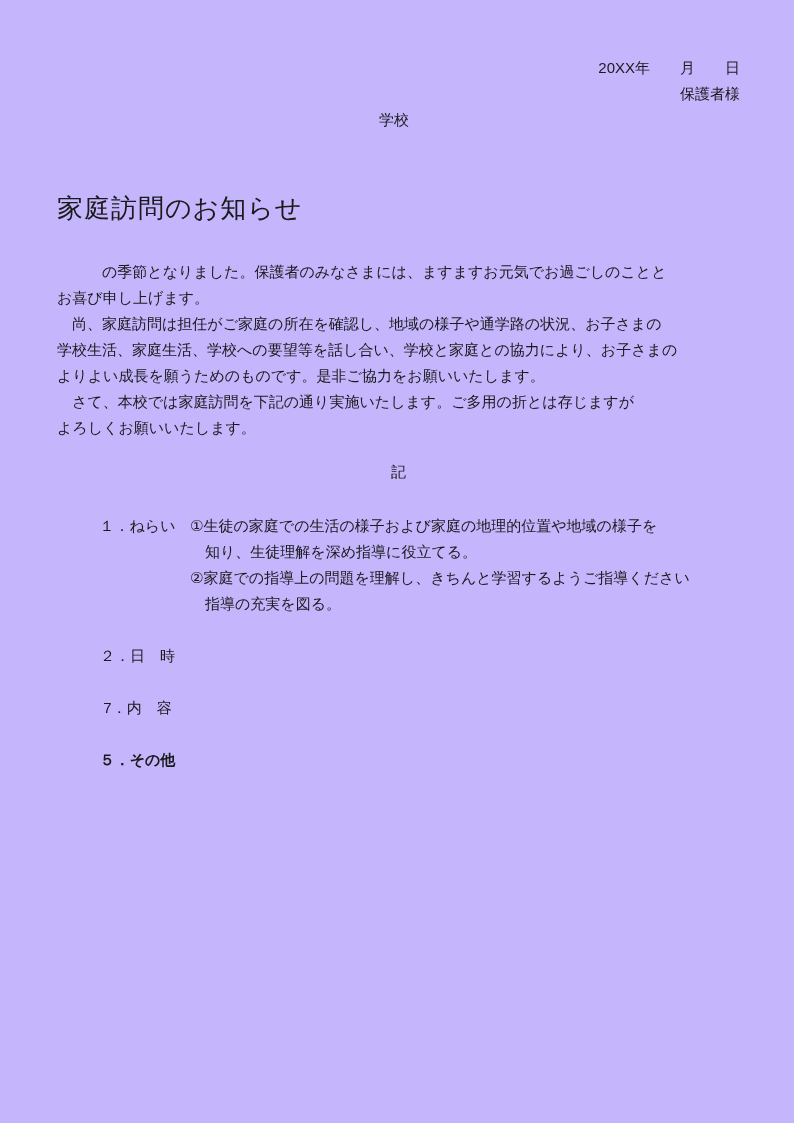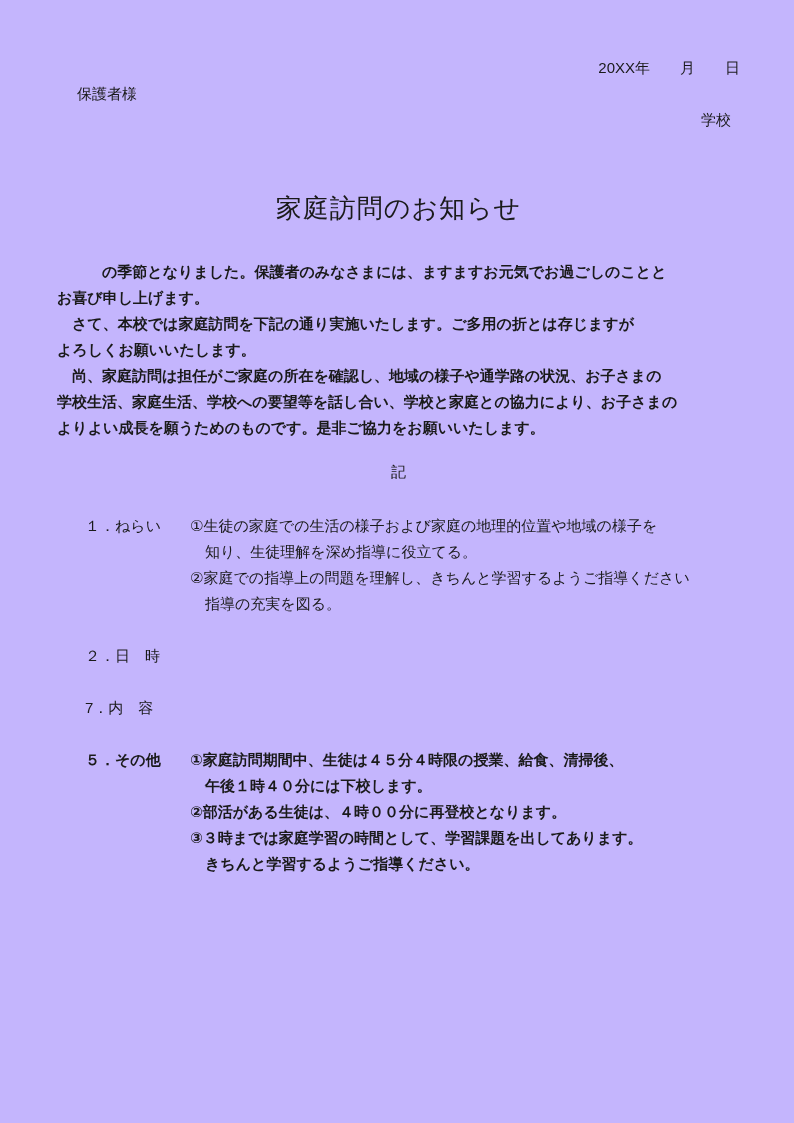--- a/index.html
+++ b/index.html
@@ -15,39 +15,39 @@
     font-size: 15px;
     line-height: 26px;
     padding: 55px 54px 40px 57px;
     overflow: hidden;
   }
   .date-line {
     text-align: right;
   }
   .salutation {
     padding-left: 20px;
+    text-align: right;
   }
   .school-line {
-    text-align: right;
+    text-align: center;
     padding-right: 9px;
   }
   .principal-line {
     padding-left: 493px;
   }
   .doc-title {
     margin-top: 60px;
-    text-align: center;
+    text-align: left;
     font-size: 26px;
     line-height: 30px;
     font-weight: 500;
     letter-spacing: 1px;
   }
   .body-block {
     margin-top: 36px;
-    font-weight: bold;
   }
   .paragraph {
     white-space: pre-wrap;
   }
   .record-marker {
     margin-top: 18px;
     text-align: center;
   }
   .items {
     margin-top: 28px;
@@ -55,20 +55,21 @@
   }
   .item {
     display: flex;
     margin-bottom: 26px;
   }
   .item:last-child { margin-bottom: 0; font-weight: bold; }
   .item-label {
     flex: 0 0 133px;
     padding-left: 28px;
     white-space: pre-wrap;
+    text-align: center;
   }
   .item-content {
     flex: 1 1 auto;
     white-space: pre-wrap;
   }
 </style>
 </head>
 <body>
 
 <div class="page">
@@ -78,46 +79,41 @@
   <div class="salutation">保護者様</div>
 
   <div class="school-line">学校</div>
 
 
   <h1 class="doc-title">家庭訪問のお知らせ</h1>
 
   <div class="body-block">
     <p class="paragraph">　　　の季節となりました。保護者のみなさまには、ますますお元気でお過ごしのことと
 お喜び申し上げます。</p>
-    <p class="paragraph">　さて、本校では家庭訪問を下記の通り実施いたします。ご多用の折とは存じますが
-よろしくお願いいたします。</p>
     <p class="paragraph">　尚、家庭訪問は担任がご家庭の所在を確認し、地域の様子や通学路の状況、お子さまの
 学校生活、家庭生活、学校への要望等を話し合い、学校と家庭との協力により、お子さまの
 よりよい成長を願うためのものです。是非ご協力をお願いいたします。</p>
+    <p class="paragraph">　さて、本校では家庭訪問を下記の通り実施いたします。ご多用の折とは存じますが
+よろしくお願いいたします。</p>
   </div>
 
   <div class="record-marker">記</div>
 
   <ul class="items">
     <li class="item">
       <span class="item-label">１．ねらい</span>
       <span class="item-content">①生徒の家庭での生活の様子および家庭の地理的位置や地域の様子を
 　知り、生徒理解を深め指導に役立てる。
 ②家庭での指導上の問題を理解し、きちんと学習するようご指導ください
 　指導の充実を図る。</span>
     </li>
     <li class="item">
       <span class="item-label">２．日　時</span>
     </li>
     <li class="item">
       <span class="item-label">7．内　容</span>
     </li>
     <li class="item">
       <span class="item-label">５．その他</span>
-      <span class="item-content">①家庭訪問期間中、生徒は４５分４時限の授業、給食、清掃後、
-　午後１時４０分には下校します。
-②部活がある生徒は、４時００分に再登校となります。
-③３時までは家庭学習の時間として、学習課題を出してあります。
-　きちんと学習するようご指導ください。</span>
     </li>
   </ul>
 
 </div>
 
 </body></html>

